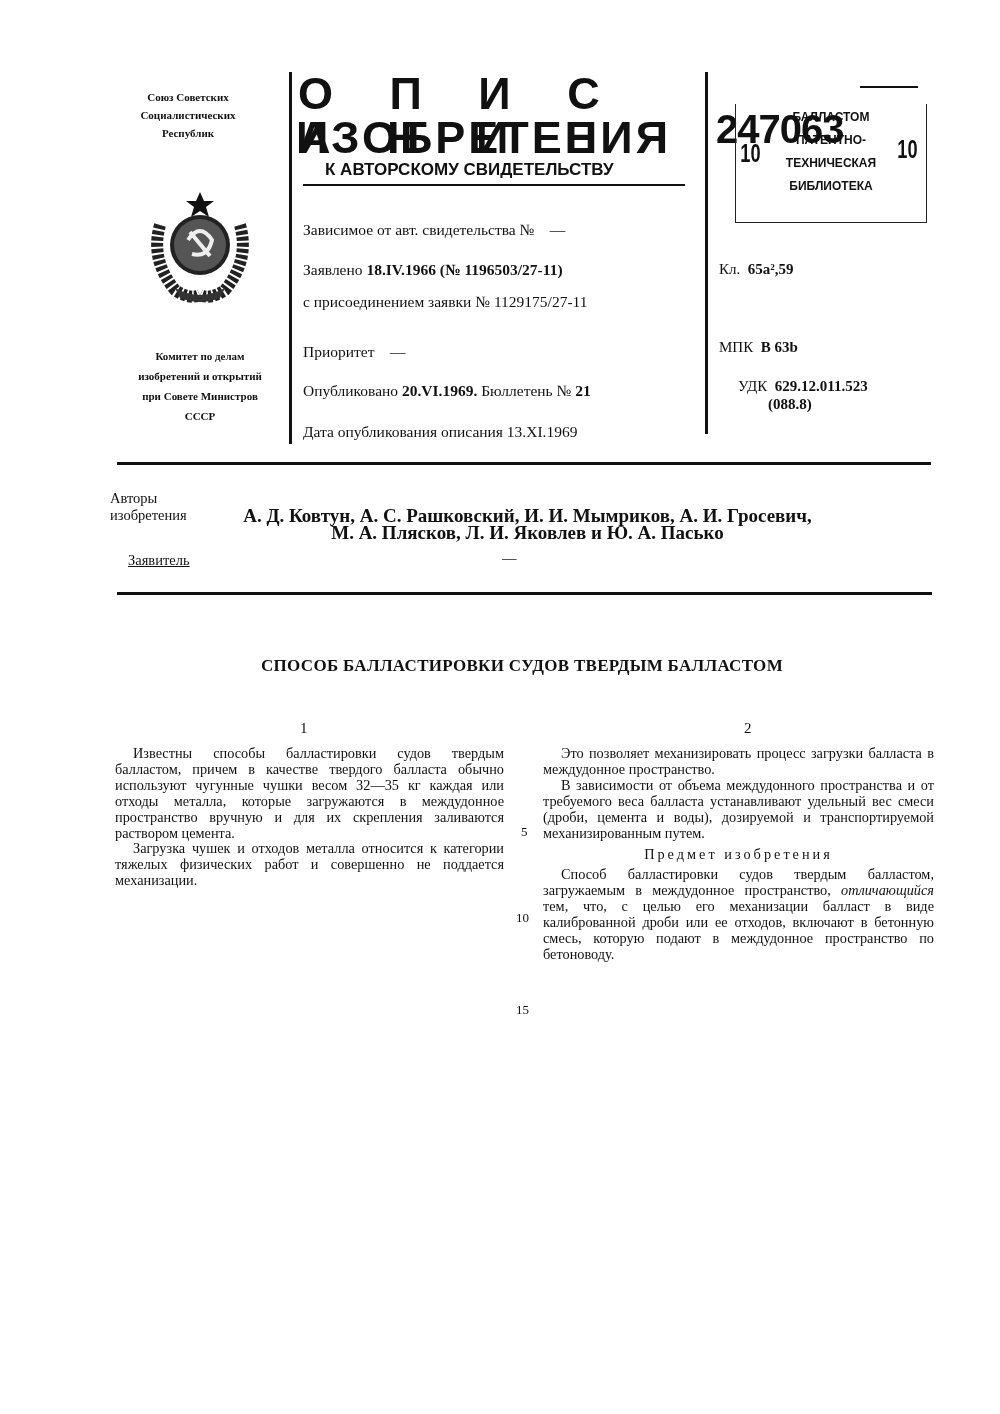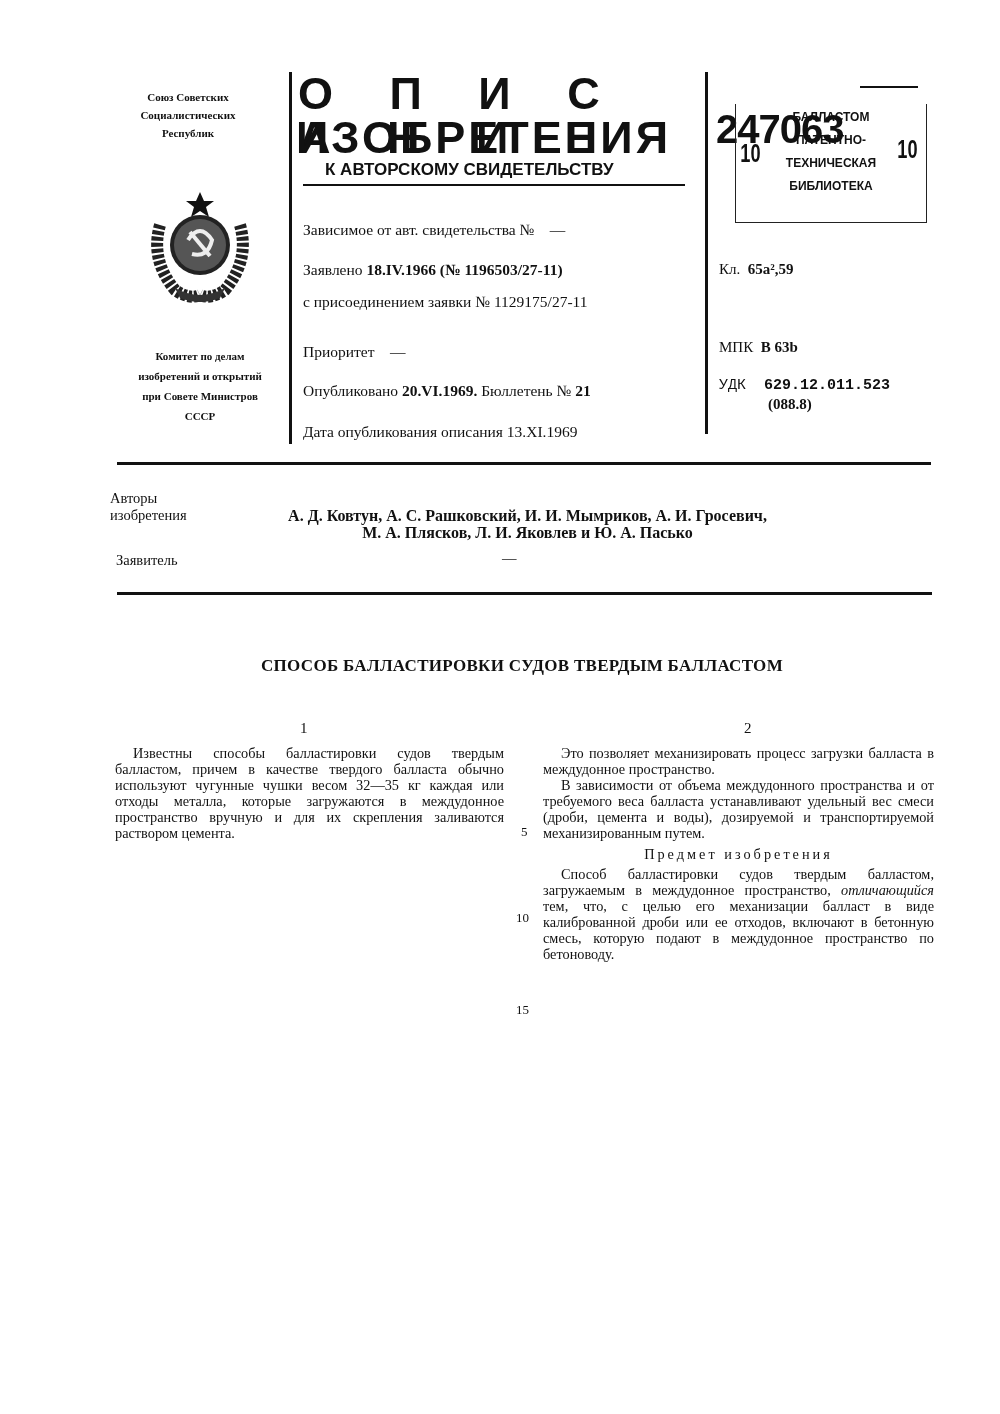--- a/index.html
+++ b/index.html
@@ -12,21 +12,21 @@
   .sub-title { font-family:"Liberation Sans", "DejaVu Sans", sans-serif; font-weight:bold; font-size:17px; }
   .meta-line { font-size:15.5px; line-height:20px; white-space:nowrap; }
   .meta-line b { font-weight:bold; }
   .patent-no { font-family:Liberation Sans, sans-serif; font-weight:bold; font-size:40px; letter-spacing:-1px;margin-top:45px; }
   .stamp { border-left:1.5px solid #222; border-right:1.5px solid #222; border-bottom:1.5px solid #222; }
   .stamp-text { font-family:"Liberation Sans", "DejaVu Sans", sans-serif; font-weight:bold; font-size:12px; text-align:center; line-height:23px; }
   .stamp-num { font-family:"Liberation Sans", "DejaVu Sans", sans-serif; font-size:26px; font-weight:bold; transform:scaleX(0.7); }
   .class-line { font-size:15px; line-height:18px; white-space:nowrap; }
   .hrule { position:absolute; background:#111; }
   .label-sm { font-size:14.5px; line-height:17px; }
-  .authors { font-weight:bold; font-size:16px; line-height:17px; text-align:center; }
+  .authors { font-weight:bold; font-size:19px; line-height:17px; text-align:center; }
   .doc-title { font-weight:bold; font-size:17px; letter-spacing:0.3px; text-align:center; width:100%; }
   .col { font-size:14.3px; line-height:15.9px; text-align:justify; }
   .col p { margin:0; text-indent:18px; }
   .col p.gap { margin-top:16px; }
   .col-num { font-size:15px; }
   .lnum { position:absolute; font-size:13px; }
   .spaced { letter-spacing:3px; text-align:center; text-indent:0 !important; margin:6px 0 4px 0 !important; }
 </style>
 </head>
 <body>
@@ -103,50 +103,51 @@
 </div>
 
 <div class="abs class-line" style="left:719px; top:260px;">
   <span>Кл.</span>&nbsp;
   <b>65a²,59</b>
 </div>
 <div class="abs class-line" style="left:719px; top:338px;">
   <span>МПК</span>&nbsp;
   <b>B 63b</b>
 </div>
-<div class="abs class-line" style="left:719px; top:377px;font-family:Liberation Mono, monospace;">
+<div class="abs class-line" style="left:738px; top:377px;">
   <span>УДК</span>&nbsp;
   <b>629.12.011.523</b>
 </div>
 <div class="abs class-line" style="left:768px; top:395px;">
   <b>(088.8)</b>
 </div>
 
 <div class="hrule" style="left:117px; top:462px; width:814px; height:3px;"></div>
 
 <div class="abs label-sm" style="left:110px; top:490px;">
   <div>Авторы</div>
   <div>изобретения</div>
 </div>
 <div class="abs authors" style="left:240px; top:507px; width:575px;">
   <div>А. Д. Ковтун, А. С. Рашковский, И. И. Мымриков, А. И. Гросевич,</div>
   <div>М. А. Плясков, Л. И. Яковлев и Ю. А. Пасько</div>
 </div>
-<div class="abs label-sm" style="left:116px; top:552px;">Заявитель</div>
+<div class="abs label-sm" style="left:128px; top:552px;text-decoration:underline;">Заявитель</div>
 <div class="abs label-sm" style="left:502px; top:550px;">—</div>
 
 <div class="hrule" style="left:117px; top:592px; width:815px; height:3px;"></div>
 
 <div class="abs doc-title" style="left:0; top:656px; width:1000px; left:22px;">СПОСОБ БАЛЛАСТИРОВКИ СУДОВ ТВЕРДЫМ БАЛЛАСТОМ</div>
 
 <div class="abs col-num" style="left:300px; top:720px;">1</div>
 <div class="abs col-num" style="left:744px; top:720px;">2</div>
 
 <div class="abs col" style="left:115px; top:746px; width:389px;">
   <p>Известны способы балластировки судов твердым балластом, причем в качестве твердого балласта обычно используют чугунные чушки весом 32—35 кг каждая или отходы металла, которые загружаются в междудонное пространство вручную и для их скрепления заливаются раствором цемента.</p>
+  <p>Загрузка чушек и отходов металла относится к категории тяжелых физических работ и совершенно не поддается механизации.</p>
 </div>
 
 <div class="lnum" style="left:521px; top:824px;">5</div>
 <div class="lnum" style="left:516px; top:910px;">10</div>
 <div class="lnum" style="left:516px; top:1002px;">15</div>
 
 <div class="abs col" style="left:543px; top:746px; width:391px;">
   <p>Это позволяет механизировать процесс загрузки балласта в междудонное пространство.</p>
   <p>В зависимости от объема междудонного пространства и от требуемого веса балласта устанавливают удельный вес смеси (дроби, цемента и воды), дозируемой и транспортируемой механизированным путем.</p>
   <p class="spaced">Предмет изобретения</p>

